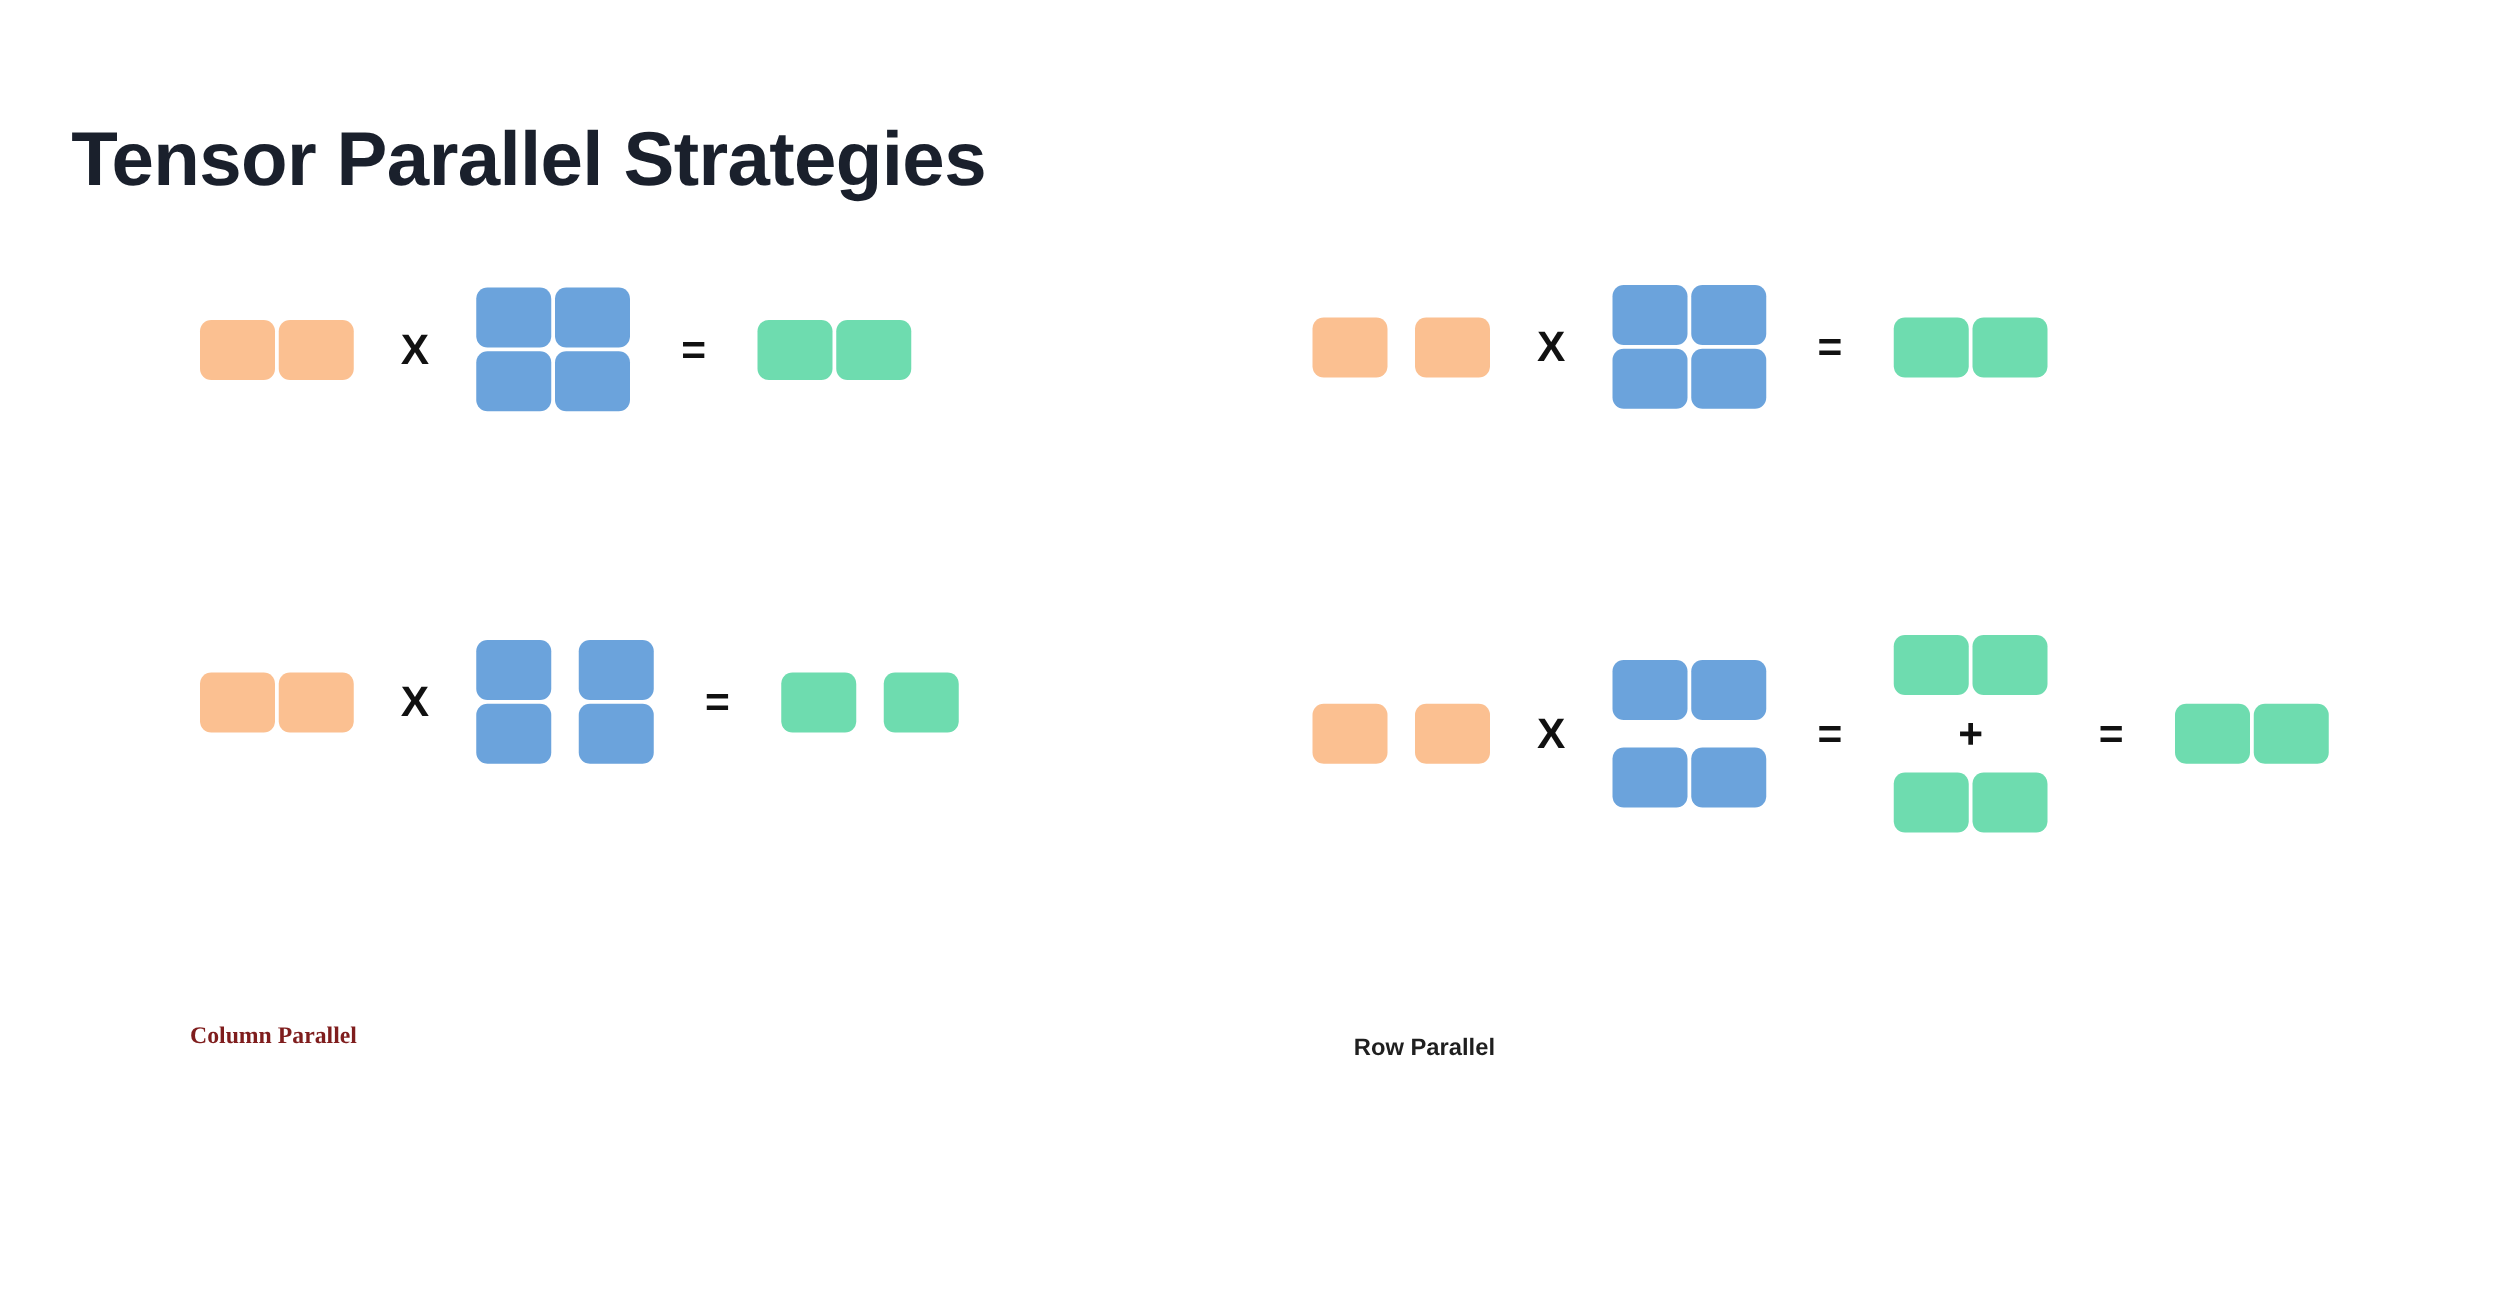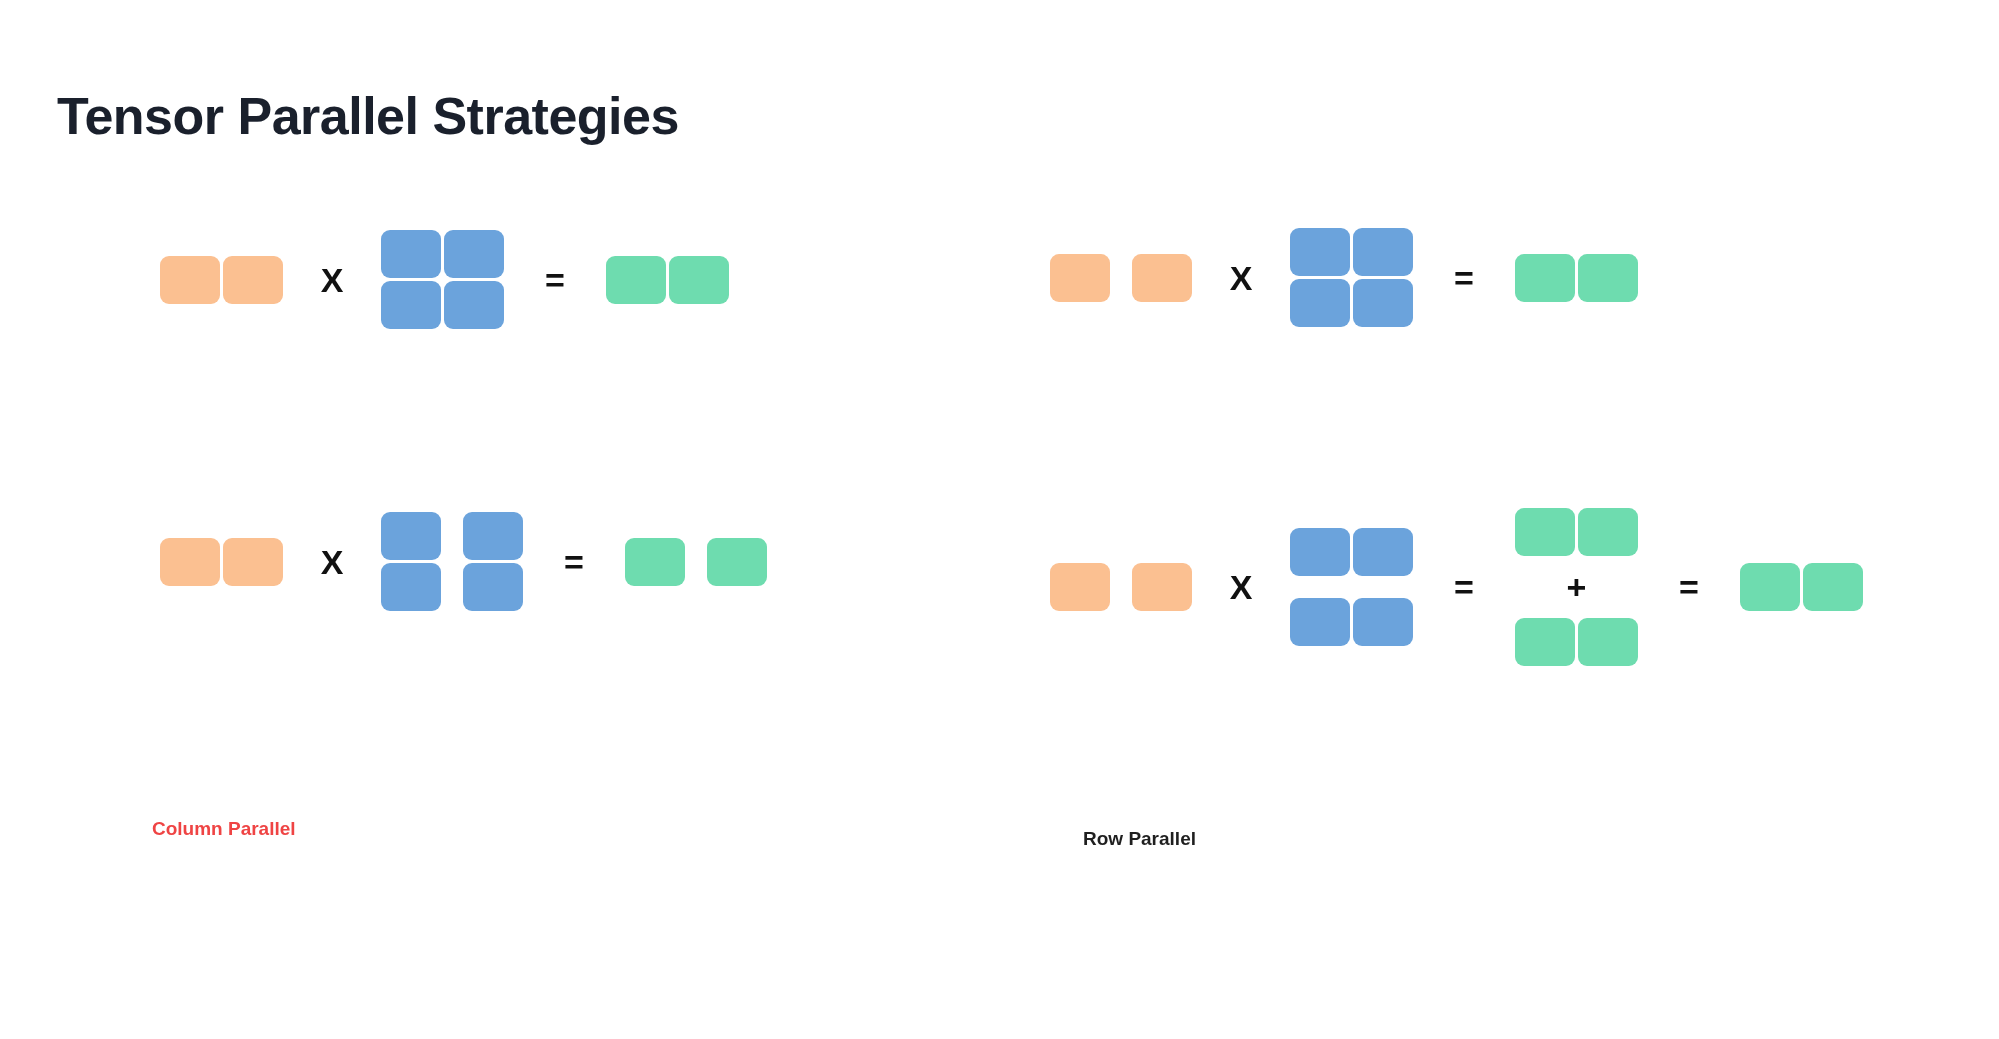--- a/index.html
+++ b/index.html
@@ -14,21 +14,21 @@
     font-family: "Liberation Sans", sans-serif;
     color: #1a202c;
     overflow: hidden;
     position: relative;
   }
 
   .page-title {
     position: absolute;
     left: 57px;
     top: 54px;
-    font-size: 52px;
+    font-size: 61px;
     font-weight: 700;
     letter-spacing: -0.5px;
     color: #1a202c;
     line-height: 1.05;
     white-space: nowrap;
   }
 
   
   .panel {
     position: absolute;
@@ -173,21 +173,21 @@
     <div class="matrix">
       <div class="mrow">
         <div class="blk green" style="background: rgb(110, 220, 175);"></div>
         <div class="gap-split-h"></div>
         <div class="blk green" style="background: rgb(110, 220, 175);"></div>
       </div>
     </div>
   </div>
 </div>
 
-<div class="caption" id="caption-column-parallel" style="color: #ef4444;">Column Parallel</div>
+<div class="caption" id="caption-column-parallel" style="color: #7f1d1d; font-family: Liberation Serif, serif;">Column Parallel</div>
 
 <div class="panel" id="panel-row-parallel">
 
   <div class="eq-row" style="left:30px; top:38px;">
 
     <div class="matrix">
       <div class="mrow">
         <div class="blk orange" style="background: rgb(251, 192, 145);"></div>
         <div class="gap-split-h"></div>
         <div class="blk orange" style="background: rgb(251, 192, 145);"></div>

